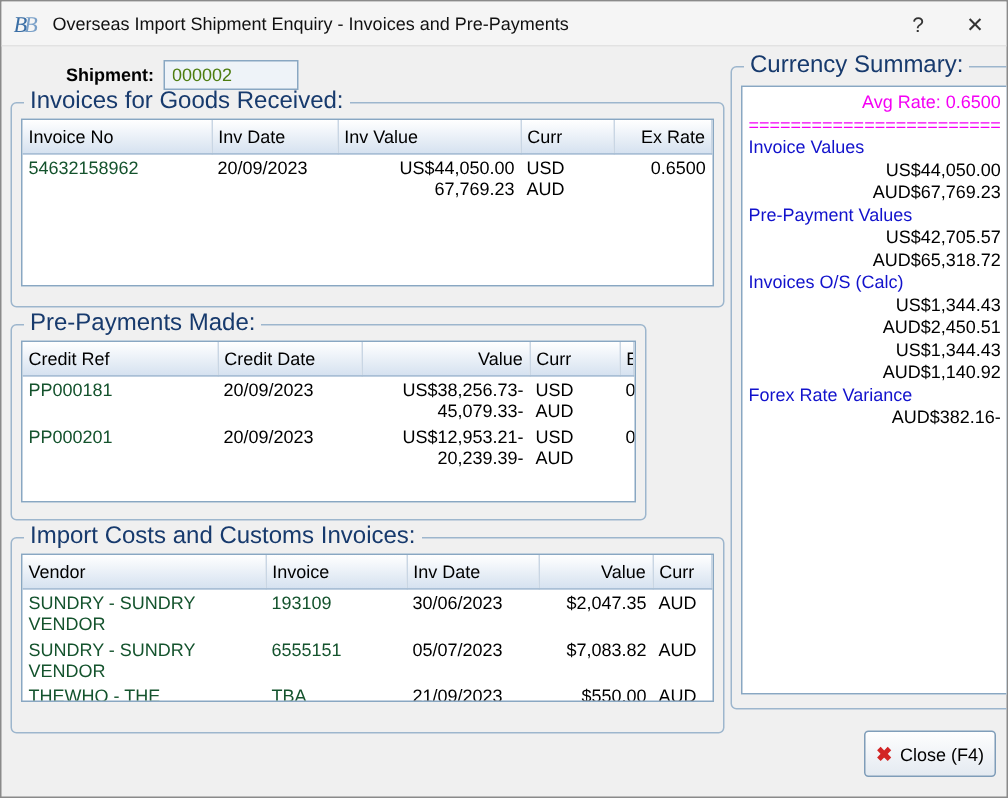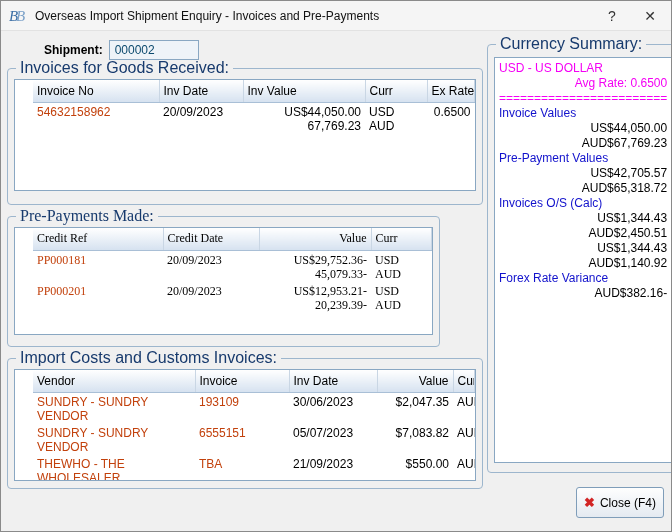--- a/index.html
+++ b/index.html
@@ -42,70 +42,69 @@
     display: flex; align-items: center; gap: 6px;
   }
   .shipment-label { font-weight: bold; margin-left: 33px; }
   .shipment-input {
     width: 90px; height: 20px;
     background: #eef3f8;
     border: 1px solid #89a7c2;
     font-family: "Liberation Sans", sans-serif;
     font-size: 12px;
     padding: 1px 5px;
-    color: #0c4a6e;
+    color: #4d7c0f;
   }
   
   fieldset.group {
     position: absolute;
     border: 1px solid #9db6cd;
     border-radius: 4px;
     padding: 2px 6px 6px 6px;
     background: transparent;
   }
   fieldset.group legend {
     color: #173a6d;
     font-size: 16px;
     padding: 0 4px;
     margin-left: 2px;
   }
   .g1 { left: 6px;  top: 58px;  width: 476px; height: 146px; }
-  .g2 { left: 6px;  top: 206px; width: 424px; height: 140px; font-family: Liberation Serif, serif; }
+  .g2 { left: 6px;  top: 206px; width: 424px; height: 140px; }
   .g3 { left: 6px;  top: 348px; width: 476px; height: 140px; }
   .summary { left: 486px; top: 34px; width: 180px; height: 438px; }
   
   .tablebox {
     background: #fff;
     border: 1px solid #89a7c2;
     overflow: hidden;
-    padding-left: 18px;
   }
   .h1 { height: 112px; }
   .h2 { height: 108px; }
-  .h3 { height: 112px; }
+  .h3 { height: 99px; }
   table { border-collapse: collapse; width: 100%; table-layout: fixed; font-size: 12px; }
   th {
     background: linear-gradient(#ffffff, #d6e2f0);
     border-right: 1px solid #c9d6e4;
     border-bottom: 1px solid #a9bfd6;
     font-weight: normal;
     text-align: left;
     padding: 3px 4px;
     height: 22px;
     white-space: nowrap;
     overflow: hidden;
   }
   td {
     padding: 2px 4px 1px 4px;
     vertical-align: top;
     line-height: 14px;
     overflow: hidden;
   }
   .r { text-align: right; }
-  .blue { color: #c2410c; }
+  .blue { color: #14532d; }
   
   .whitebox {
     background: #fff;
     border: 1px solid #89a7c2;
     height: 406px;
     margin-top: 2px;
     padding: 3px 4px;
     overflow: hidden;
   }
   .sumline { line-height: 15px; height: 15px; white-space: nowrap; overflow: hidden; }
@@ -209,21 +208,21 @@
             <th class="r">Value</th>
             <th>Curr</th>
             <th class="r">Ex Rate</th>
           </tr>
         </thead>
         <tbody>
           <tr>
             <td class="blue">PP000181</td>
             <td>20/09/2023</td>
             <td class="r">
-              <div>US$29,752.36-</div>
+              <div>US$38,256.73-</div>
               <div>45,079.33-</div>
             </td>
             <td>
               <div>USD</div>
               <div>AUD</div>
             </td>
             <td class="r">0.6600</td>
           </tr>
           <tr>
             <td class="blue">PP000201</td>
@@ -286,21 +285,20 @@
             <td>AUD</td>
           </tr>
         </tbody>
       </table>
     </div>
   </fieldset>
 
   <fieldset class="group summary">
     <legend>Currency Summary:</legend>
     <div class="whitebox">
-      <div class="sumline mag">USD - US DOLLAR</div>
       <div class="sumline mag right">Avg Rate: 0.6500</div>
       <div class="sumline mag">========================</div>
 
       <div class="sumline lbl">Invoice Values</div>
       <div class="sumline val">US$44,050.00</div>
       <div class="sumline val">AUD$67,769.23</div>
 
       <div class="sumline lbl">Pre-Payment Values</div>
       <div class="sumline val">US$42,705.57</div>
       <div class="sumline val">AUD$65,318.72</div>

